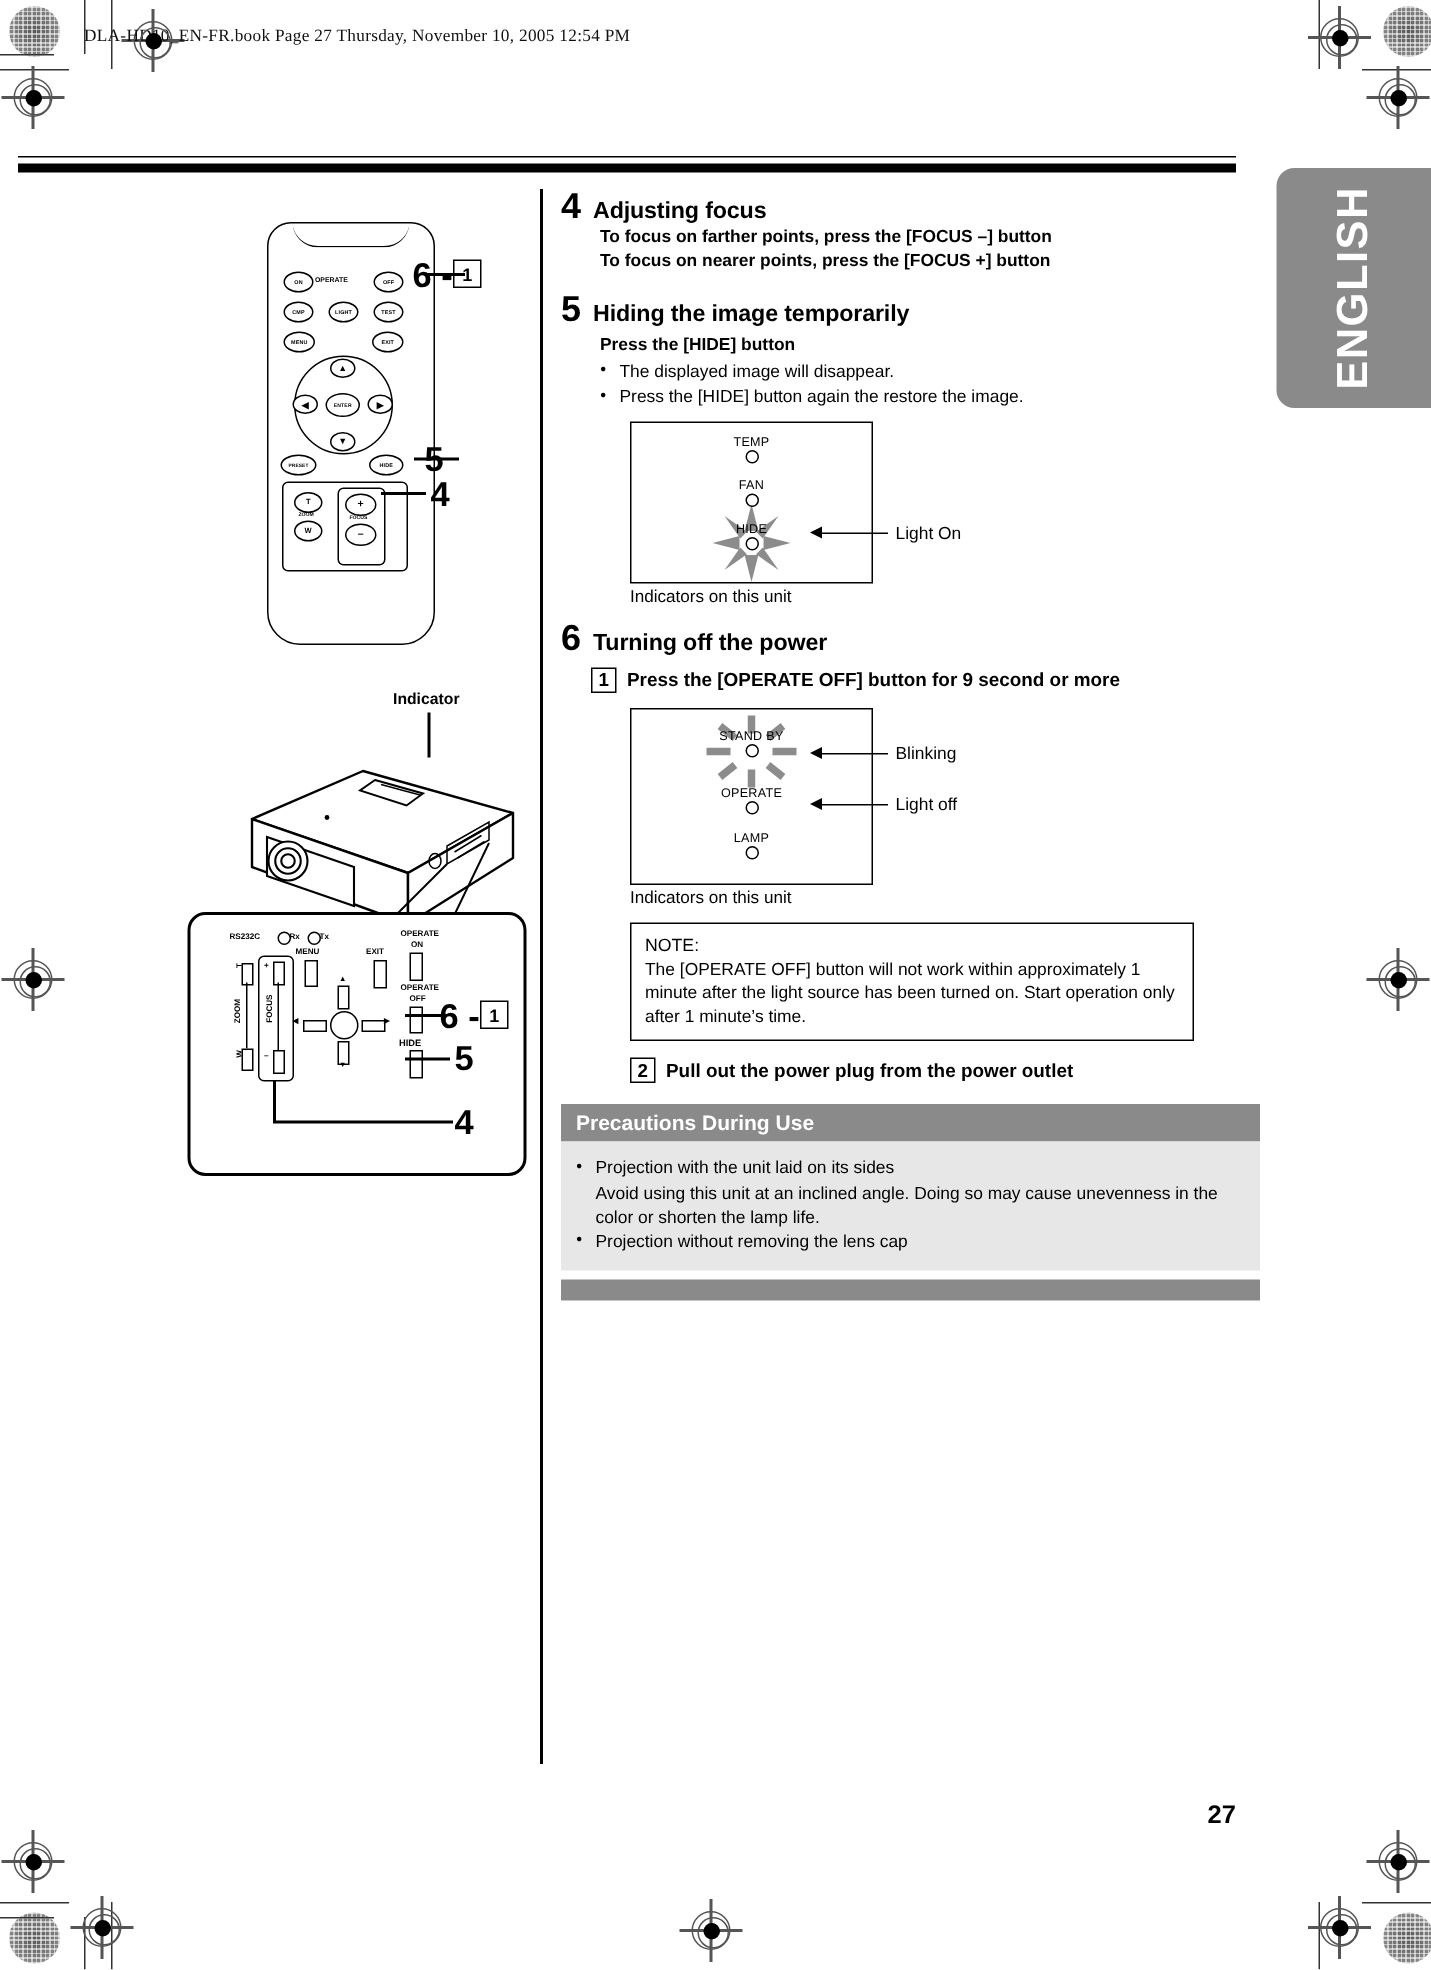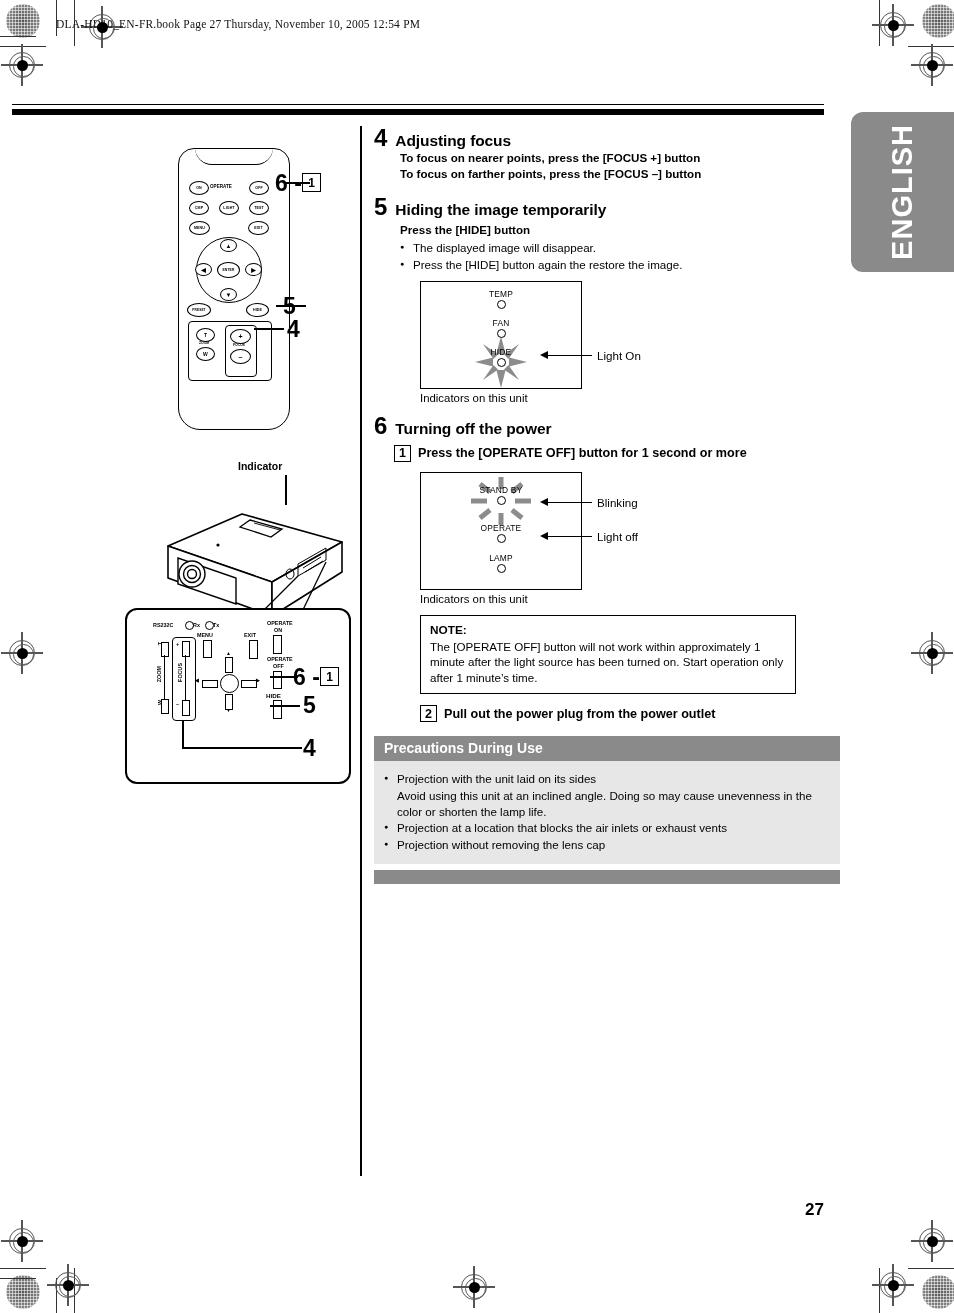--- a/index.html
+++ b/index.html
@@ -173,21 +173,21 @@
   }
   .arrow-txt { font-size:11.6px; margin-left:5px; white-space:nowrap; }
 
   .burst { position:absolute; left:50%; top:50%; transform:translate(-50%,-50%); z-index:1; }
 
   
   .infobox {
     border:1.5px solid #000; padding:7px 9px 8px 9px; margin:10px 0 0 46px;
     width:376px; box-sizing:border-box; background:#fff;
   }
-  .infobox .ttl { font-size:11.8px; font-weight:bold; margin-bottom:2px; }
+  .infobox .ttl { font-size:11.8px; font-weight:normal; margin-bottom:2px; }
   .infobox .txt { font-size:11.6px; line-height:1.33; }
 
   
   .prec { margin-top:14px; width:466px; }
   .prec-head {
     background:#8a8a8a; color:#fff; font-size:14px; font-weight:bold;
     padding:4px 10px 5px 10px;
   }
   .prec-body { background:#e7e7e7; padding:8px 10px 10px 10px; }
   .prec-lead { font-size:11.8px; font-weight:bold; line-height:1.36; margin-bottom:4px; }
@@ -347,21 +347,21 @@
     <div class="lead" style="left:165px; top:52px; width:25px;"></div>
     <div class="callout-num" style="left:155px; top:40px;">6 -</div>
     <div class="callout-box" style="left:182px; top:43px;">1</div>
 
     <div class="lead" style="left:156px; top:175px; width:30px;"></div>
     <div class="callout-num" style="left:163px; top:163px;">5</div>
 
     <div class="lead" style="left:134px; top:198px; width:30px;"></div>
     <div class="callout-num" style="left:167px; top:186px;">4</div>
 
-    <div class="indicator-label" style="left:118px; top:330px;">Indicator</div>
+    <div class="indicator-label" style="left:142px; top:330px;">Indicator</div>
     <div class="lead-v" style="left:165px; top:345px; height:30px;"></div>
 
     <svg width="230" height="130" viewBox="0 0 230 130" style="position:absolute; left:10px; top:368px;">
       <g fill="#ffffff" stroke="#000" stroke-width="1.6" stroke-linejoin="round">
 
         <path d="M38 48 L112 16 L212 44 L142 84 Z"></path>
 
         <path d="M38 48 L38 80 L142 118 L142 84 Z"></path>
 
         <path d="M142 84 L212 44 L212 74 L142 118 Z"></path>
@@ -456,22 +456,22 @@
   </div>
 
   <div class="right-col">
 
     <div class="step">
       <div class="step-head">
         <div class="step-num">4</div>
         <div class="step-title">Adjusting focus</div>
       </div>
       <div class="step-body">
+        <div class="sub-bold">To focus on farther points, press the [FOCUS –] button</div>
         <div class="sub-bold">To focus on nearer points, press the [FOCUS +] button</div>
-        <div class="sub-bold">To focus on farther points, press the [FOCUS –] button</div>
       </div>
     </div>
 
     <div class="step" style="margin-top:12px;">
       <div class="step-head">
         <div class="step-num">5</div>
         <div class="step-title">Hiding the image temporarily</div>
       </div>
       <div class="step-body">
         <div class="sub-bold" style="margin-top:3px;">Press the [HIDE] button</div>
@@ -523,21 +523,21 @@
     </div>
 
     <div class="step" style="margin-top:10px;">
       <div class="step-head">
         <div class="step-num">6</div>
         <div class="step-title">Turning off the power</div>
       </div>
       <div class="step-body" style="padding-left:20px;">
         <div class="numline">
           <span class="numbox">1</span>
-          <span class="ntxt">Press the [OPERATE OFF] button for 1 second or more</span>
+          <span class="ntxt">Press the [OPERATE OFF] button for 9 second or more</span>
         </div>
         <ul class="bullets" style="padding-left:26px;">
         </ul>
       </div>
     </div>
 
     <div class="ind-wrap" style="margin-top:10px;">
       <div class="ind-box" style="width:160px; height:116px;">
 
         <div class="ind-item" style="left:40px; top:12px;">
@@ -593,21 +593,20 @@
       <span class="ntxt">Pull out the power plug from the power outlet</span>
     </div>
 
 
     <div class="prec">
       <div class="prec-head">Precautions During Use</div>
       <div class="prec-body">
         <ul class="bullets">
           <li>Projection with the unit laid on its sides</li>
           <li class="nobullet">Avoid using this unit at an inclined angle. Doing so may cause unevenness in the color or shorten the lamp life.</li>
-          <li>Projection at a location that blocks the air inlets or exhaust vents</li>
           <li>Projection without removing the lens cap</li>
         </ul>
       </div>
       <div class="prec-foot"></div>
     </div>
   </div>
 
   <div class="pagenum">27</div>
 
 </div>

